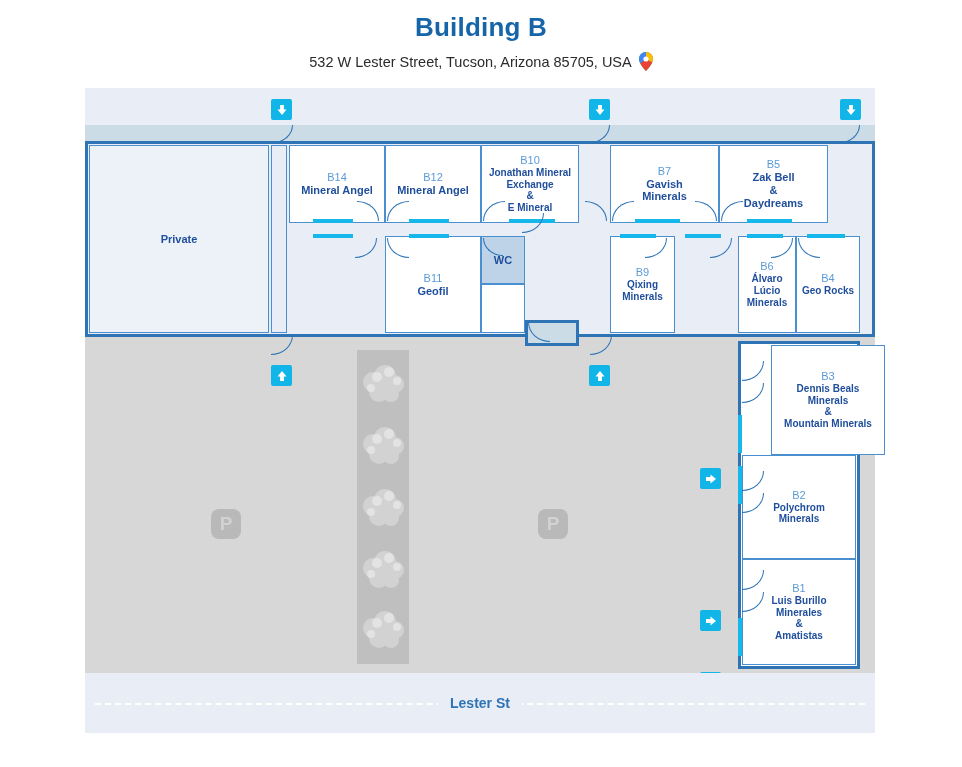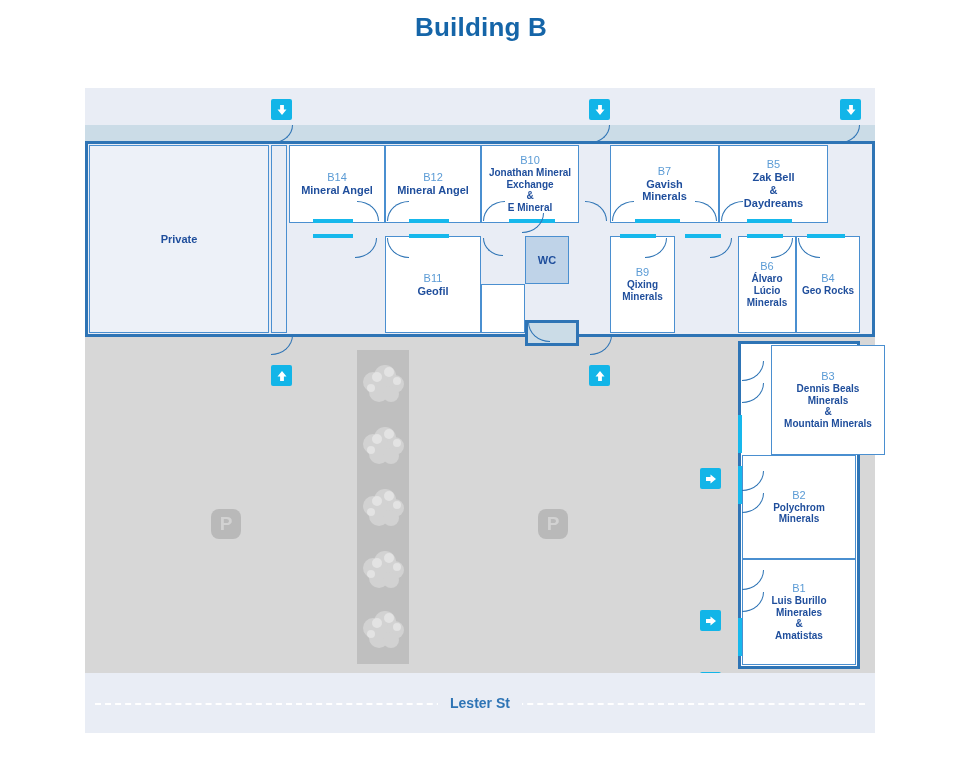--- a/index.html
+++ b/index.html
@@ -85,30 +85,42 @@
   
   #street{
     position:absolute;left:0;bottom:0;width:790px;height:60px;
     background:#E9EDF5;display:flex;align-items:center;justify-content:center;
   }
   .dash{position:absolute;top:50%;height:0;border-top:2px dashed #ffffff;}
   #street-name{
     position:relative;z-index:2;background:#E9EDF5;padding:0 12px;
     color:#2E74B5;font-size:14px;font-weight:bold;
   }
-  .wc-fill{background:#BFD3E8 !important;margin-left:44px;}
+  .wc-fill{background:#BFD3E8 !important;}
   .office-fill{background:#ffffff !important;}
   .priv-fill{background:#EDF1F8 !important;}
   .corr-fill{background:#E9EDF5 !important;}
 </style>
 </head>
 <body>
 
 <div id="header">
   <h1 id="title">Building B</h1>
+  <div id="addr-row">
+    <span>532 W Lester Street, Tucson, Arizona 85705, USA</span>
+    <span class="pin">
+      <svg width="14" height="19" viewBox="0 0 14 19">
+        <path d="M7 0C3.1 0 0 3.1 0 7c0 5.3 7 12 7 12s7-6.7 7-12c0-3.9-3.1-7-7-7z" fill="#34A853"></path>
+        <path d="M7 0C3.1 0 0 3.1 0 7c0 1.6.5 3.1 1.3 4.6L7 7z" fill="#4285F4"></path>
+        <path d="M13.3 10.6C13.8 9.4 14 8.2 14 7c0-3.9-3.1-7-7-7v7z" fill="#FBBC05"></path>
+        <path d="M1.3 11.6C2.9 15 7 19 7 19s4.2-4.3 6.3-8.4L7 7z" fill="#EA4335"></path>
+        <circle cx="7" cy="7" r="2.6" fill="#ffffff"></circle>
+      </svg>
+    </span>
+  </div>
 </div>
 
 <div id="map">
 
   <div class="band" style="left:0;top:37px;width:790px;height:212px;"></div>
   <div class="asphalt" style="left:0;top:249px;width:790px;height:336px;"></div>
   <div class="band" style="left:0;top:585px;width:790px;height:28px;"></div>
 
   <div class="wallfill" style="left:0px;top:53px;width:790px;height:196px;"></div>
   <div class="bldg-wall" style="left:0px;top:53px;width:790px;height:196px;"></div>

